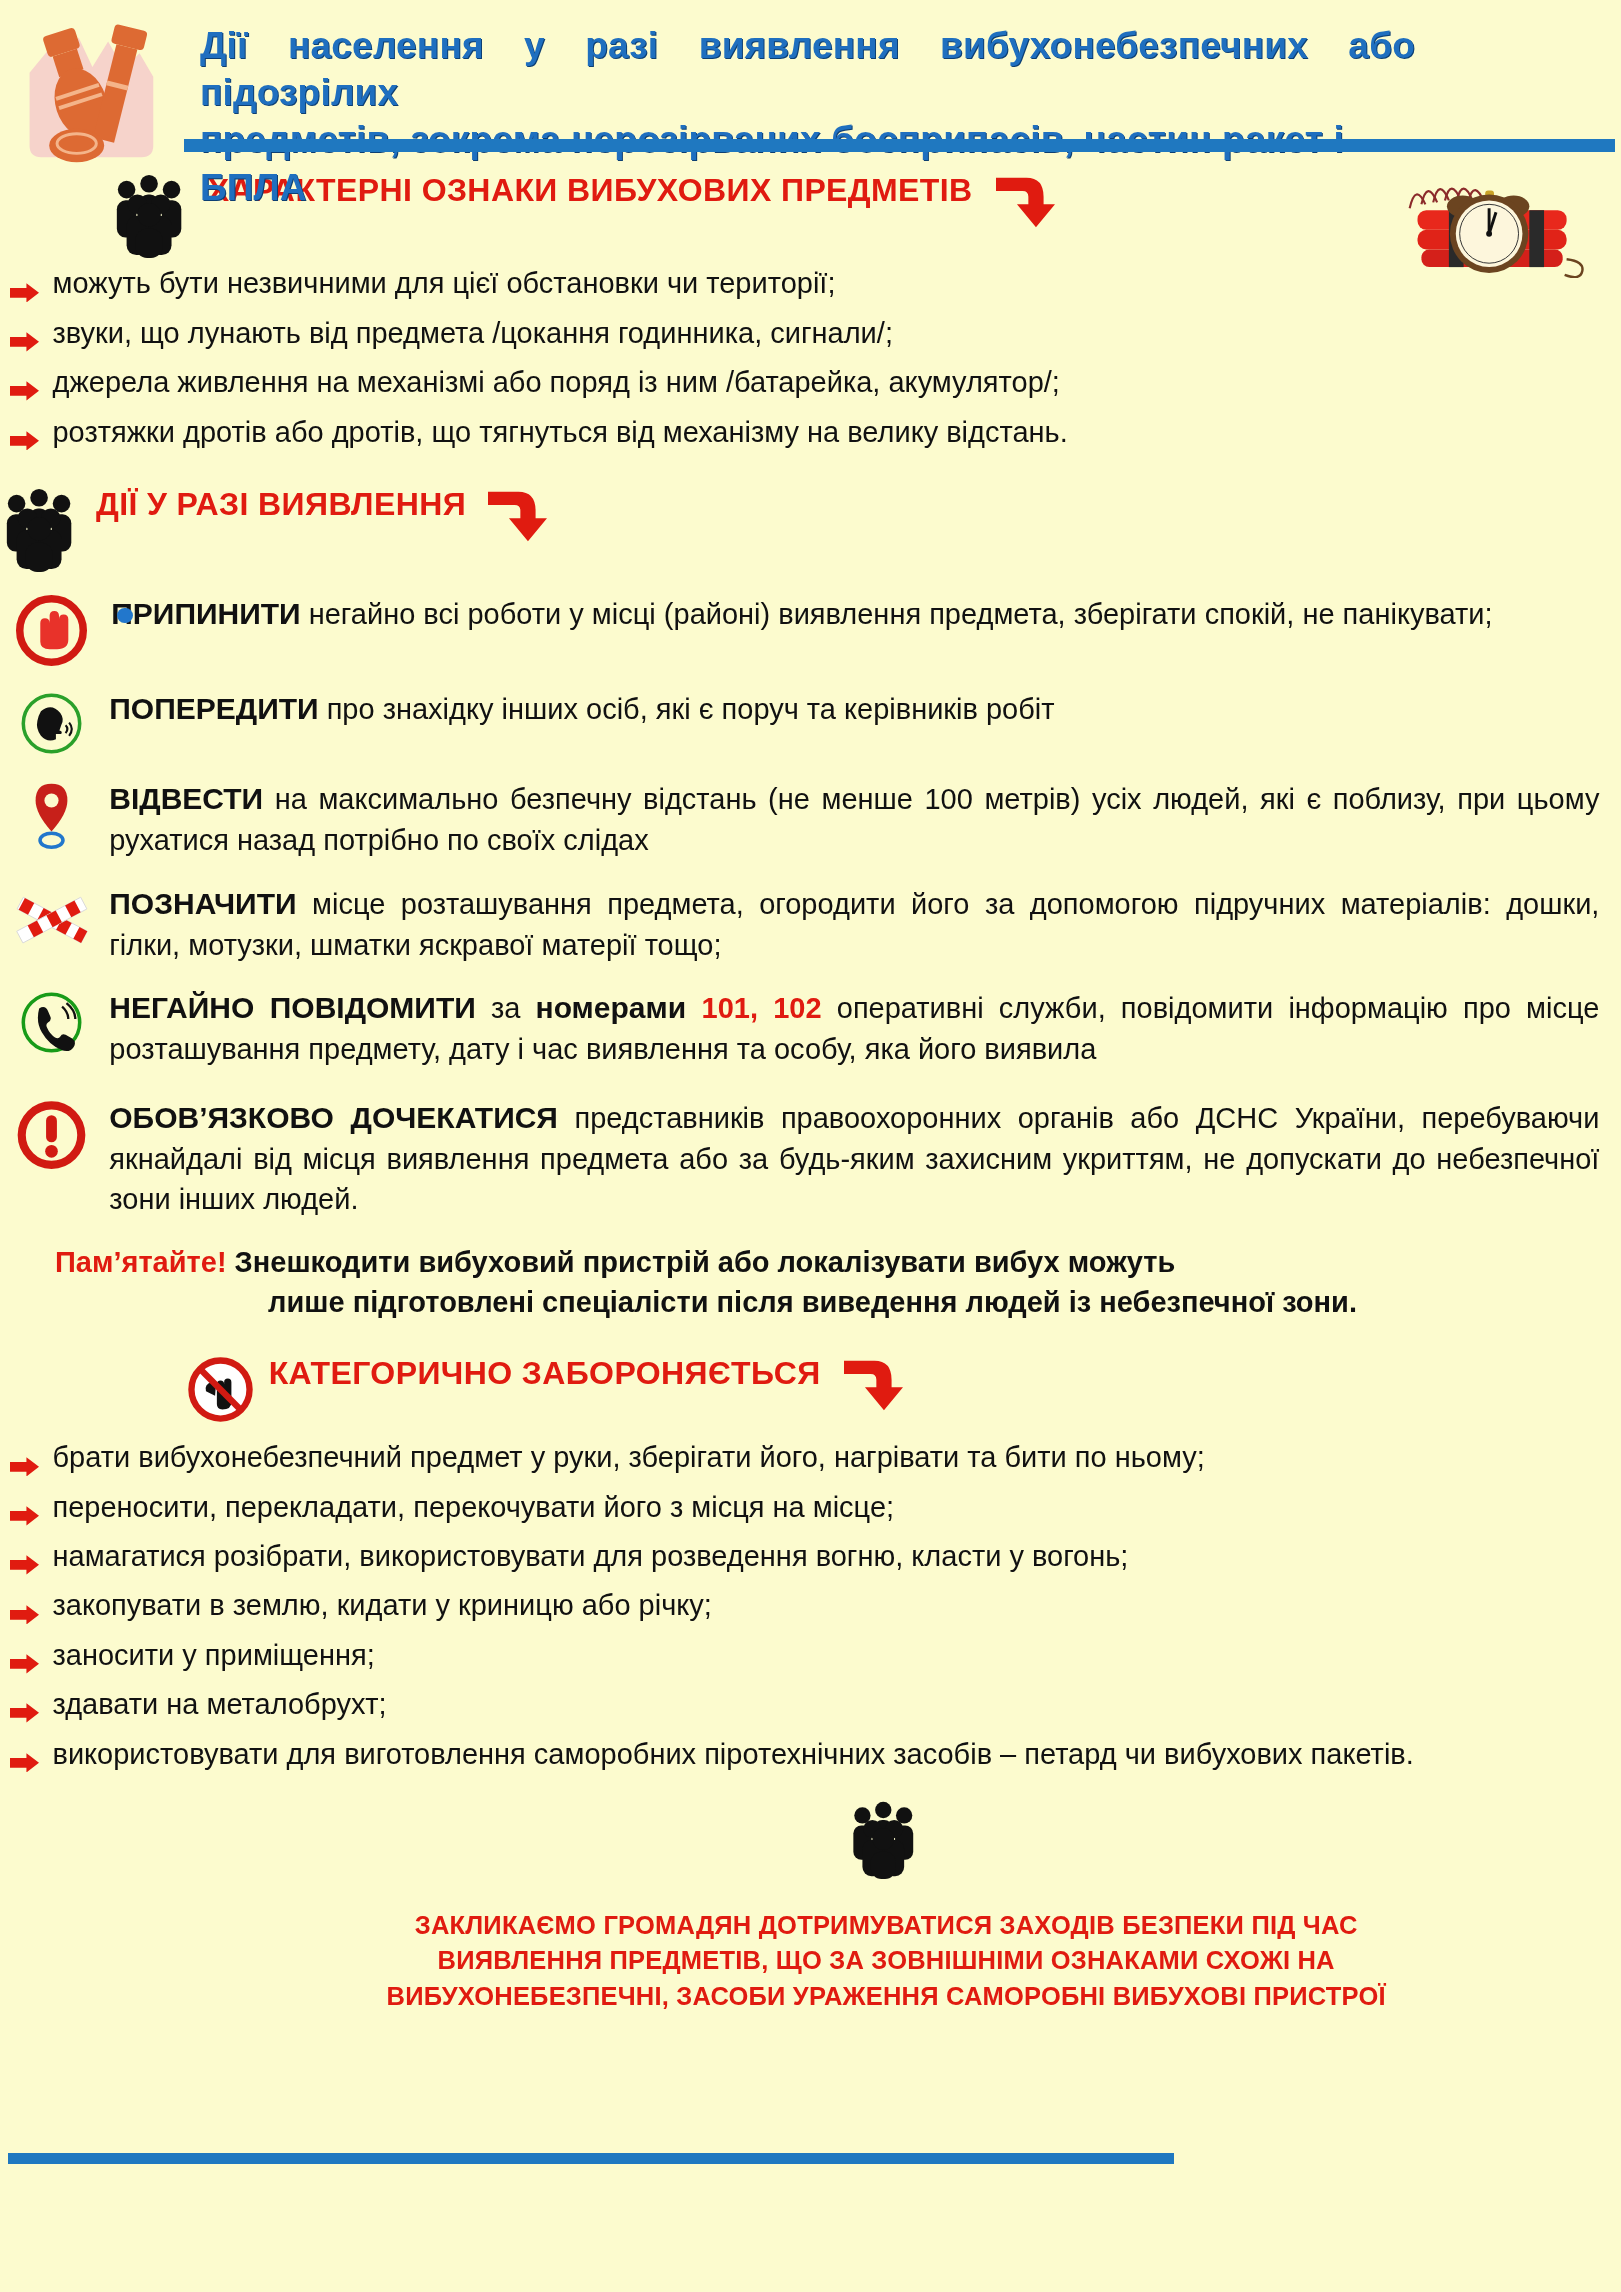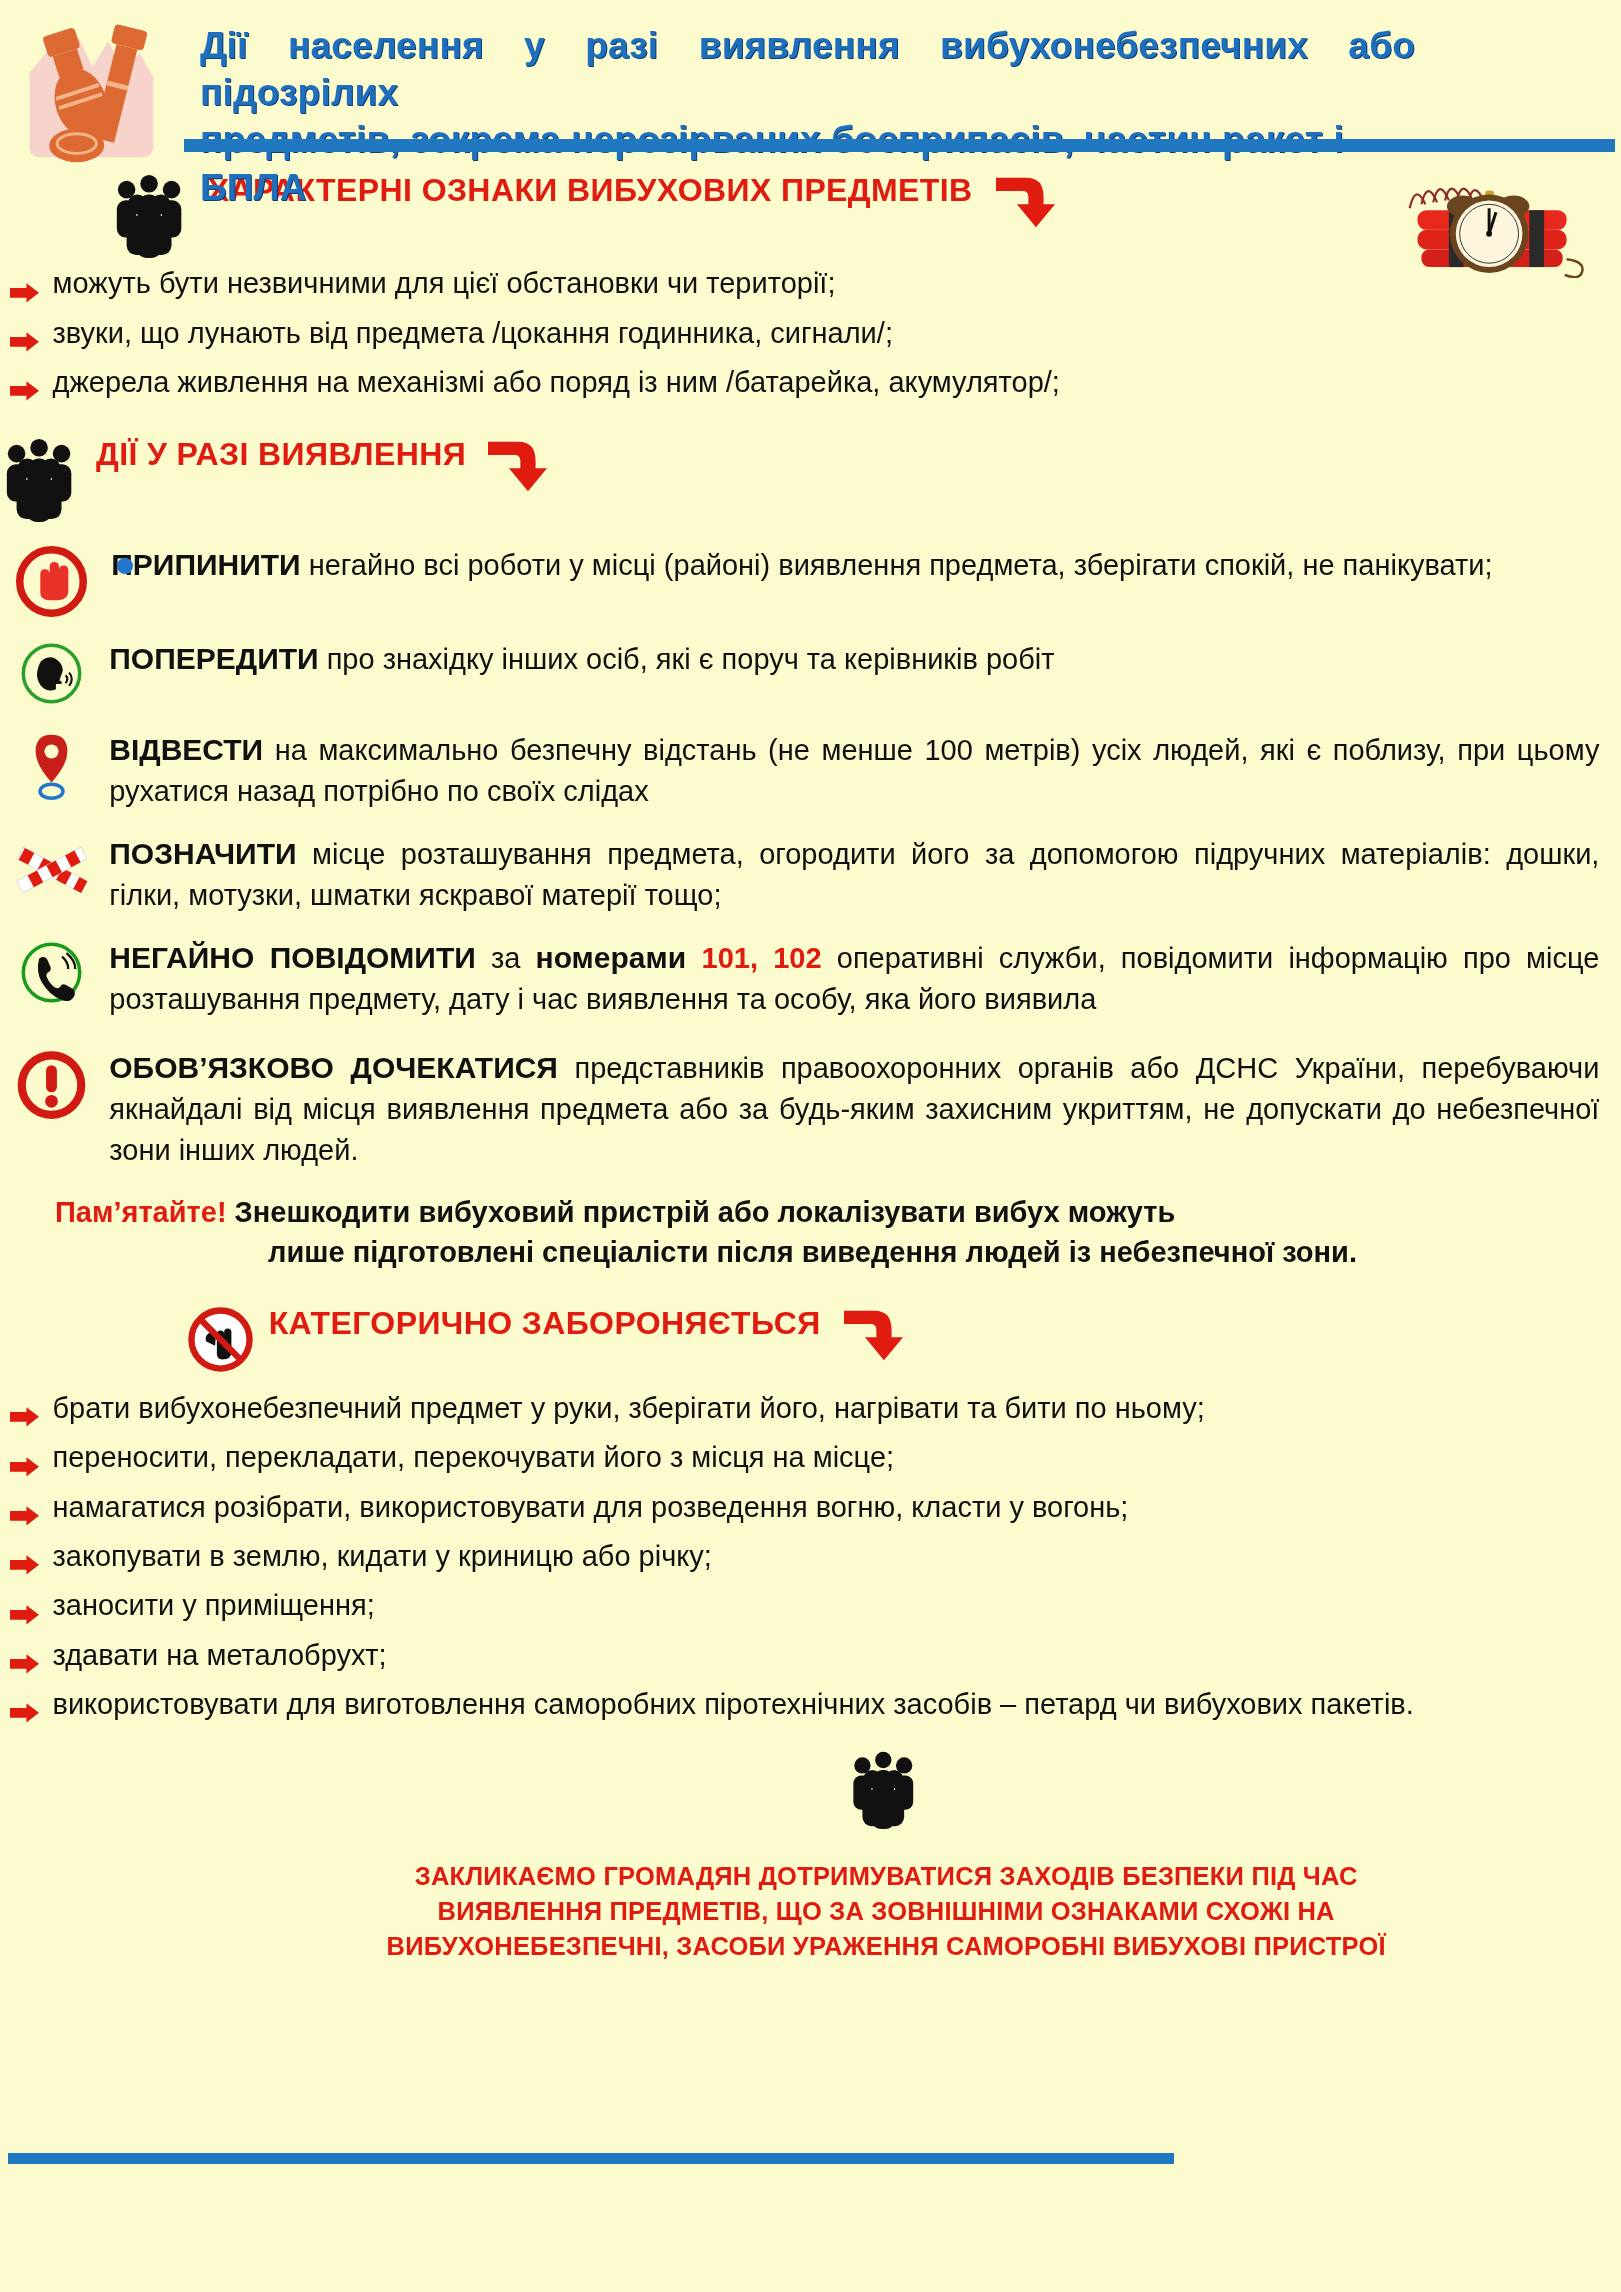--- a/index.html
+++ b/index.html
@@ -283,20 +283,28 @@
     <span class="txt">звуки, що лунають від предмета /цокання годинника, сигнали/;</span>
   </li>
   <li>
     <span class="arrow-bullet">
       <svg viewBox="0 0 30 20" width="29" height="19.6">
           <path d="M0 5 L17 5 L17 0 L30 10 L17 20 L17 15 L0 15 Z" fill="#e01b10"></path>
         </svg>
     </span>
     <span class="txt">джерела живлення на механізмі або поряд із ним /батарейка, акумулятор/;</span>
   </li>
+  <li>
+    <span class="arrow-bullet">
+      <svg viewBox="0 0 30 20" width="29" height="19.6">
+          <path d="M0 5 L17 5 L17 0 L30 10 L17 20 L17 15 L0 15 Z" fill="#e01b10"></path>
+        </svg>
+    </span>
+    <span class="txt">розтяжки дротів або дротів, що тягнуться від механізму на велику відстань.</span>
+  </li>
 </ul>
 
 <div class="sec-head" style="margin-top:25.5px;gap:12px;">
   <span class="crowd-icon">
     <svg viewBox="0 0 86 88" width="84" height="86">
       <g fill="#111">
         <circle cx="17" cy="18" r="9"></circle>
           <rect x="7" y="29" width="20" height="38" rx="9"></rect>
         <circle cx="40" cy="12" r="9"></circle>
           <rect x="30" y="23" width="20" height="42" rx="9"></rect>

